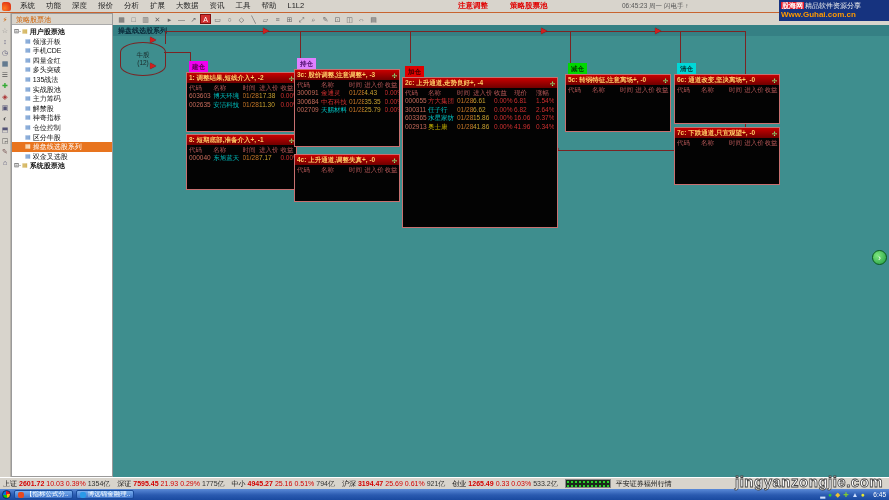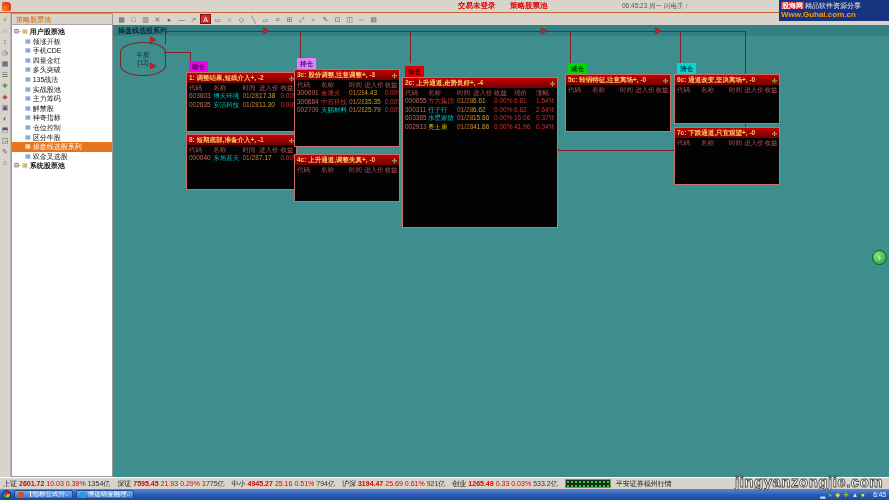--- a/index.html
+++ b/index.html
@@ -63,21 +63,22 @@
 #tray{position:absolute;right:24px;display:flex;gap:3px;font-size:6.5px;align-items:center}
 #tclock{position:absolute;right:3px;color:#fff;font-size:6.5px}
 #wm-site{position:absolute;left:735px;top:473px;font-size:15px;font-weight:bold;color:#fff;-webkit-text-stroke:0.8px #444;z-index:9;letter-spacing:0.5px}
 #sidehandle{position:absolute;left:872px;top:250px;width:15px;height:15px;border-radius:50%;background:radial-gradient(circle at 35% 35%,#7ee87e,#1f9a3f);color:#fff;font-size:9px;line-height:14px;text-align:center;z-index:7;border:1px solid #0a5a1a}
 </style>
 </head>
 <body>
 
 <div id="menubar">
   <div id="applogo"></div>
-  <span id="mstat1">交易未登录</span>
+  <div id="menuitems"><span class="mi">系统</span><span class="mi">功能</span><span class="mi">深度</span><span class="mi">报价</span><span class="mi">分析</span><span class="mi">扩展</span><span class="mi">大数据</span><span class="mi">资讯</span><span class="mi">工具</span><span class="mi">帮助</span><span class="mi">L1L2</span></div>
+  <span id="mstat1">注意调整</span>
   <span id="mstat2">策略股票池</span>
   <span id="mclock">06:45:23 周一 闪电手 ↑</span>
 </div>
 
 <div id="guhai">
   <div class="g1"><span class="gbadge">股海网</span><span>精品软件资源分享</span></div>
   <div class="g2">Www.Guhai.com.cn</div>
 </div>
 
 <div id="toolbar">

